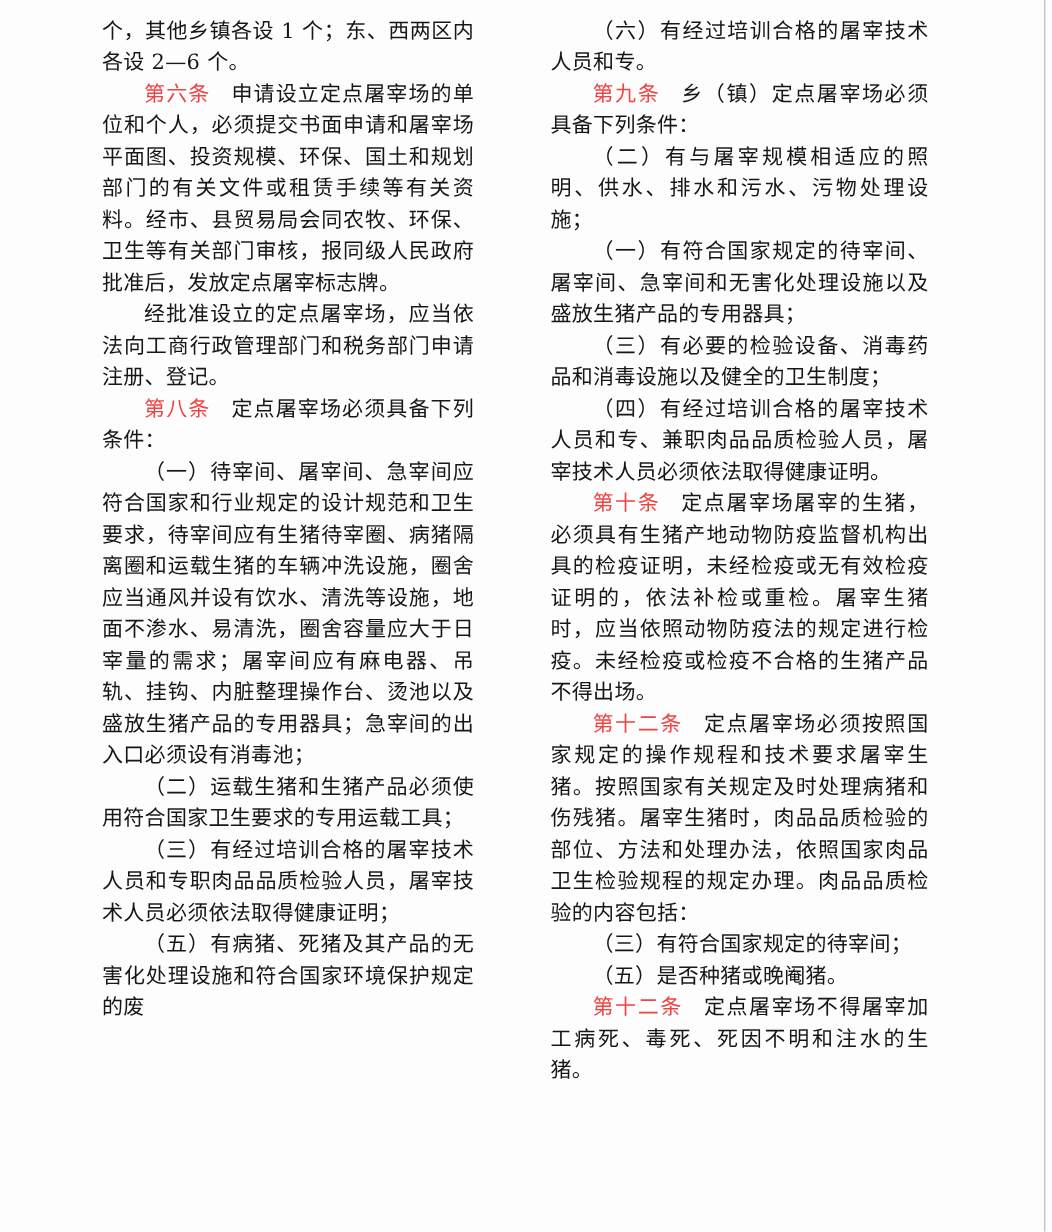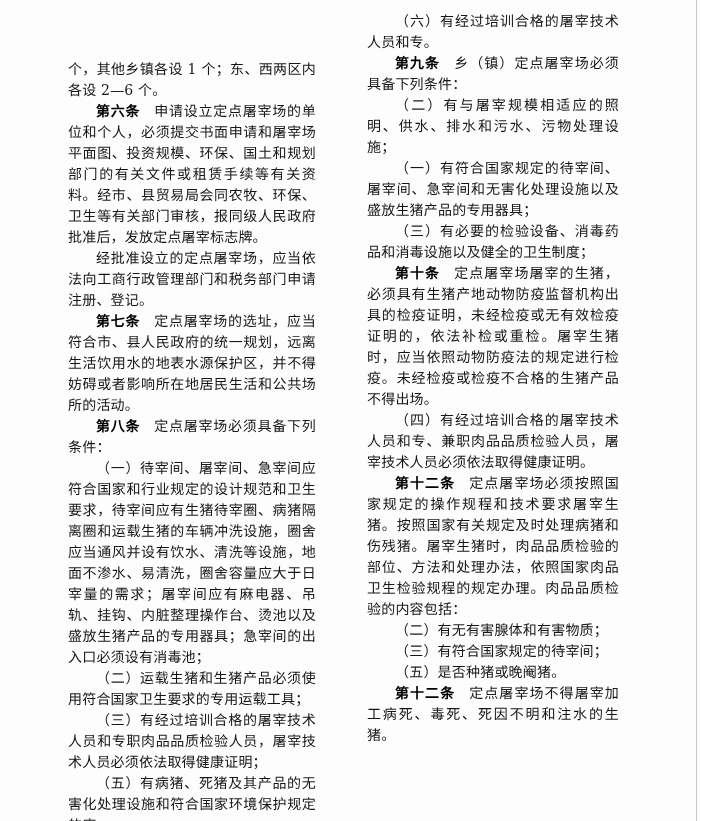--- a/index.html
+++ b/index.html
@@ -27,26 +27,26 @@
     text-align: justify;
     letter-spacing: 0.2px;
   }
   #col-left  { left: 68px;  width: 248px; }
   #col-right { left: 367px; width: 252px; }
   .para {
     margin: 0;
     padding: 0;
     text-indent: 2em;
   }
-  .para.continuation { text-indent: 0; margin-top: 48px; }
+  .para.continuation { text-indent: 0; }
   .para.indent { text-indent: 2em; }
   .article-label {
     font-family: "DejaVu Sans", "Liberation Sans", sans-serif;
-    font-weight: bold;
-    color: #000000;
+    font-weight: normal;
+    color: #ef4444;
     margin-right: 1em;
   }
   .scan-edge-line {
     position: absolute;
     top: 0;
     bottom: 0;
     right: 4px;
     width: 1px;
     background: #c6c6c6;
   }
@@ -57,21 +57,20 @@
 <div class="scan-page">
 
   <div class="text-column" id="col-left">
 
       <p class="para continuation"><span>个，其他乡镇各设 1 个；东、西两区内各设 2—6 个。</span></p>
 
       <p class="para article"><b class="article-label">第六条</b><span>申请设立定点屠宰场的单位和个人，必须提交书面申请和屠宰场平面图、投资规模、环保、国土和规划部门的有关文件或租赁手续等有关资料。经市、县贸易局会同农牧、环保、卫生等有关部门审核，报同级人民政府批准后，发放定点屠宰标志牌。</span></p>
 
       <p class="para indent"><span>经批准设立的定点屠宰场，应当依法向工商行政管理部门和税务部门申请注册、登记。</span></p>
 
-      <p class="para article"><b class="article-label">第七条</b><span>定点屠宰场的选址，应当符合市、县人民政府的统一规划，远离生活饮用水的地表水源保护区，并不得妨碍或者影响所在地居民生活和公共场所的活动。</span></p>
 
       <p class="para article"><b class="article-label">第八条</b><span>定点屠宰场必须具备下列条件：</span></p>
 
       <p class="para indent"><span>（一）待宰间、屠宰间、急宰间应符合国家和行业规定的设计规范和卫生要求，待宰间应有生猪待宰圈、病猪隔离圈和运载生猪的车辆冲洗设施，圈舍应当通风并设有饮水、清洗等设施，地面不渗水、易清洗，圈舍容量应大于日宰量的需求；屠宰间应有麻电器、吊轨、挂钩、内脏整理操作台、烫池以及盛放生猪产品的专用器具；急宰间的出入口必须设有消毒池；</span></p>
 
       <p class="para indent"><span>（二）运载生猪和生猪产品必须使用符合国家卫生要求的专用运载工具；</span></p>
 
       <p class="para indent"><span>（三）有经过培训合格的屠宰技术人员和专职肉品品质检验人员，屠宰技术人员必须依法取得健康证明；</span></p>
 
 
@@ -84,28 +83,27 @@
       <p class="para indent"><span>（六）有经过培训合格的屠宰技术人员和专。</span></p>
 
       <p class="para article"><b class="article-label">第九条</b><span>乡（镇）定点屠宰场必须具备下列条件：</span></p>
 
       <p class="para indent"><span>（二）有与屠宰规模相适应的照明、供水、排水和污水、污物处理设施；</span></p>
 
       <p class="para indent"><span>（一）有符合国家规定的待宰间、屠宰间、急宰间和无害化处理设施以及盛放生猪产品的专用器具；</span></p>
 
       <p class="para indent"><span>（三）有必要的检验设备、消毒药品和消毒设施以及健全的卫生制度；</span></p>
 
+      <p class="para indent"><span>（四）有经过培训合格的屠宰技术人员和专、兼职肉品品质检验人员，屠宰技术人员必须依法取得健康证明。</span></p>
+
       <p class="para article"><b class="article-label">第十条</b><span>定点屠宰场屠宰的生猪，必须具有生猪产地动物防疫监督机构出具的检疫证明，未经检疫或无有效检疫证明的，依法补检或重检。屠宰生猪时，应当依照动物防疫法的规定进行检疫。未经检疫或检疫不合格的生猪产品不得出场。</span></p>
-
-      <p class="para indent"><span>（四）有经过培训合格的屠宰技术人员和专、兼职肉品品质检验人员，屠宰技术人员必须依法取得健康证明。</span></p>
 
       <p class="para article"><b class="article-label">第十二条</b><span>定点屠宰场必须按照国家规定的操作规程和技术要求屠宰生猪。按照国家有关规定及时处理病猪和伤残猪。屠宰生猪时，肉品品质检验的部位、方法和处理办法，依照国家肉品卫生检验规程的规定办理。肉品品质检验的内容包括：</span></p>
 
 
-      <p class="para indent"><span>（二）有无有害腺体和有害物质；</span></p>
 
       <p class="para indent"><span>（三）有符合国家规定的待宰间；</span></p>
 
 
       <p class="para indent"><span>（五）是否种猪或晚阉猪。</span></p>
 
       <p class="para article"><b class="article-label">第十二条</b><span>定点屠宰场不得屠宰加工病死、毒死、死因不明和注水的生猪。</span></p>
 
     </div>
 

